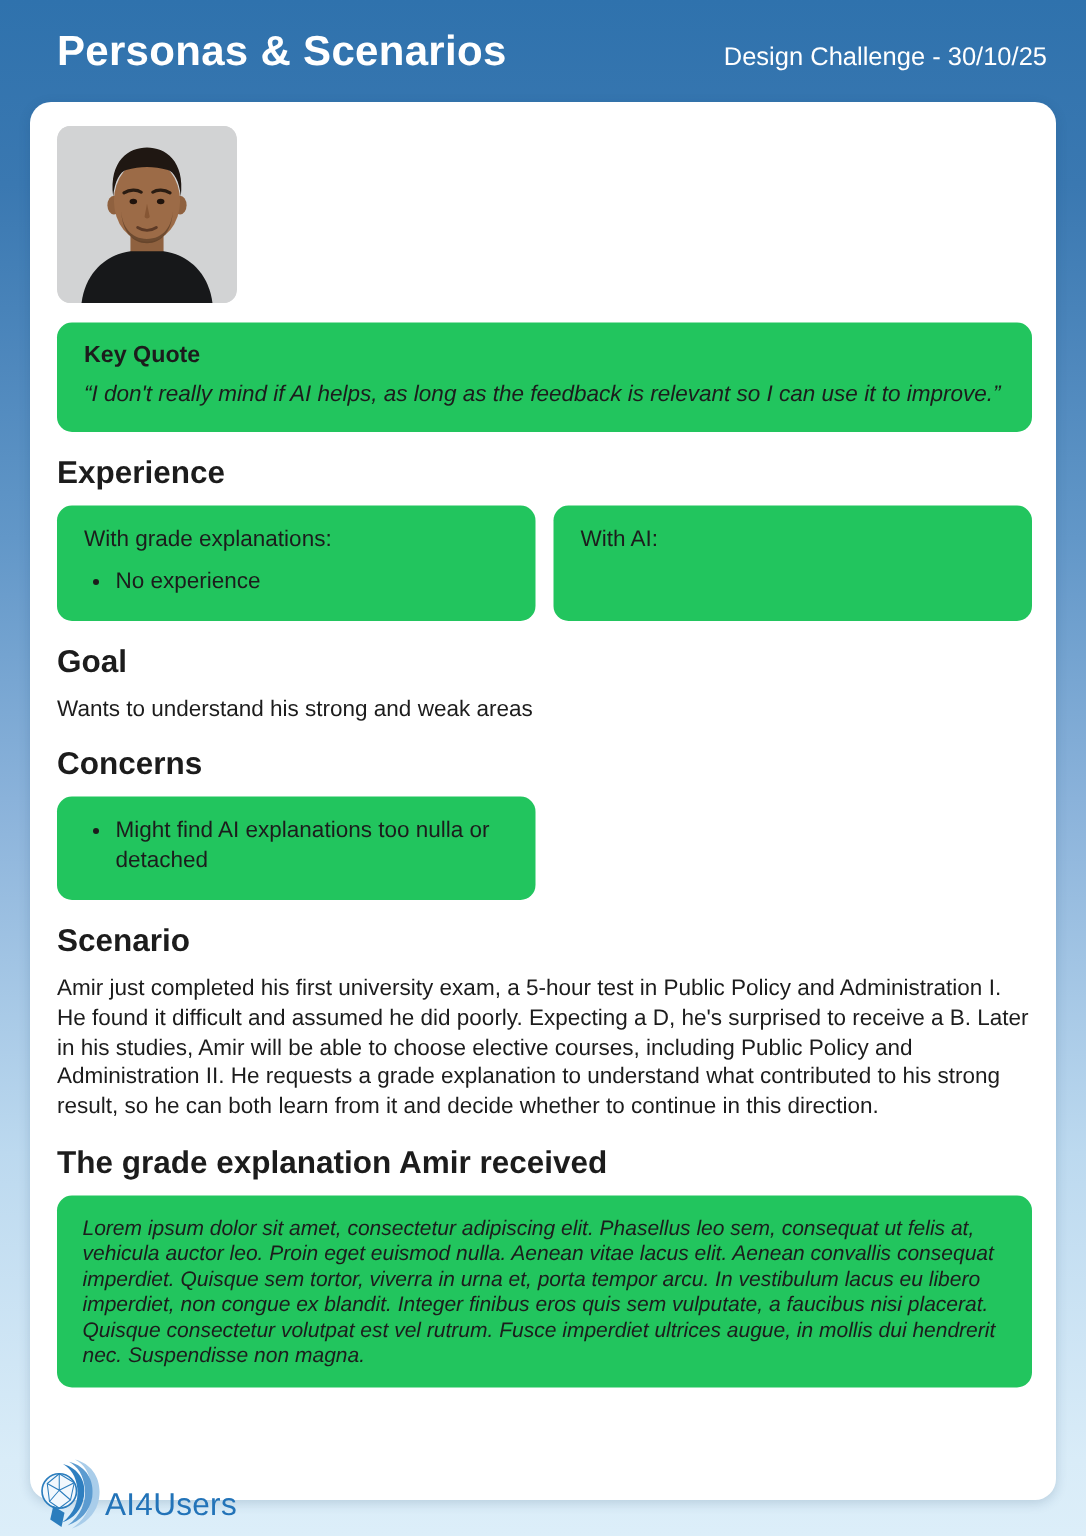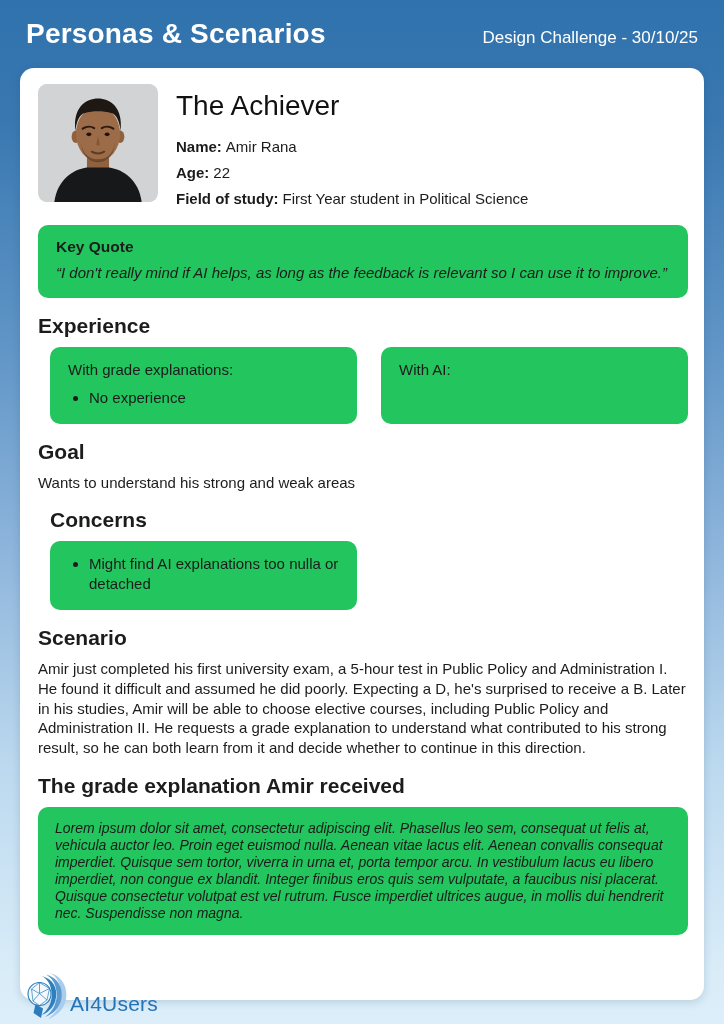--- a/index.html
+++ b/index.html
@@ -12,21 +12,21 @@
   .page{
     position:relative;
     width:724px;height:1024px;
     overflow:hidden;
     background:linear-gradient(180deg,
       #2f72ad 0%, #3a78b1 12%, #6297c8 35%,
       #8ab2da 52%, #bcd9ef 75%, #d9ecf8 95%, #dceef9 100%);
   }
   
   .header{
-    position:absolute;top:0;left:0;right:0;
+    position:absolute;top:0;left:12px;right:0;
     display:flex;justify-content:space-between;align-items:baseline;
     padding:18px 26px 0 26px;
     color:#ffffff;
   }
   .header-title{font-size:28px;font-weight:600;letter-spacing:.2px;}
   .header-subtitle{font-size:17px;font-weight:400;}
   
   .card{
     position:absolute;left:20px;right:20px;top:68px;bottom:24px;
     background:#ffffff;border-radius:14px;
@@ -47,21 +47,21 @@
   .blue-box{
     background:#22c55e;border-radius:10px;
     padding:12px 16px 13px 18px;
     font-size:15px;line-height:1.32;
   }
   .quote-box{margin-top:13px;}
   .quote-heading{font-size:15.5px;font-weight:700;margin:0 0 5px 0;}
   .quote-text{font-style:italic;line-height:1.5;margin:0;}
   .section-heading{font-size:21px;font-weight:700;margin:16px 0 9px 0;}
   .two-col{display:grid;grid-template-columns:1fr 1fr;gap:0 12px;}
-  .col-cell{display:flex;flex-direction:column;margin-left:12px;}
+  .col-cell{display:flex;flex-direction:column;}
   .col-cell .blue-box{flex:1;}
   .box-label{margin:1px 0 0 0;}
   ul.bullets{margin:8px 0 0 0;padding-left:21px;}
   ul.bullets li{margin:0 0 3px 0;}
   .body-text{font-size:15px;line-height:1.32;margin:0;}
   .lorem-box{font-size:14px;line-height:1.22;padding:13px 16px 13px 17px;font-style:italic;}
   .lorem-text{margin:0;}
   
   .footer-logo{
     position:absolute;left:26px;bottom:2px;
@@ -96,32 +96,20 @@
           <ellipse cx="61.5" cy="52" rx="23" ry="28.5" fill="#9c6b47"></ellipse>
           <path d="M38 49 C35 24 49 15 61.5 15 C74 15 88 24 85 49 C84 38 80 31.5 76 30.5 C66 27.8 57 27.8 47 30.5 C43 31.5 39 38 38 49 Z" fill="#1f1712"></path>
           <path d="M45.5 46.5 C49.5 44 54.5 44 57.5 46" stroke="#2a1c12" stroke-width="2.2" fill="none" stroke-linecap="round"></path>
           <path d="M65.5 46 C68.5 44 73.5 44 77.5 46.5" stroke="#2a1c12" stroke-width="2.2" fill="none" stroke-linecap="round"></path>
           <ellipse cx="52" cy="52.5" rx="2.6" ry="1.9" fill="#20130c"></ellipse>
           <ellipse cx="71" cy="52.5" rx="2.6" ry="1.9" fill="#20130c"></ellipse>
           <path d="M61.5 54 L59.8 63 C60.4 64.6 62.8 64.6 63.4 63 Z" fill="#865634"></path>
           <path d="M55 70.5 C59 73 64 73 68 70.5" stroke="#5d3a26" stroke-width="2" fill="none" stroke-linecap="round"></path>
           <path d="M43.5 57 C43.5 73 51.5 81.5 61.5 81.5 C71.5 81.5 79.5 73 79.5 57 C79.5 70 72.5 78.5 61.5 78.5 C50.5 78.5 43.5 70 43.5 57 Z" fill="#2b1b10" opacity="0.4"></path>
         </svg>
-      </div>
-      <div class="info">
-        <h1 class="persona-title">The Achiever</h1>
-        <div class="field">
-          <span class="field-label">Name:</span><span>Amir Rana</span>
-        </div>
-        <div class="field">
-          <span class="field-label">Age:</span><span>22</span>
-        </div>
-        <div class="field">
-          <span class="field-label">Field of study:</span><span>First Year student in Political Science</span>
-        </div>
       </div>
     </div>
 
     <div class="blue-box quote-box">
       <p class="quote-heading">Key Quote</p>
       <p class="quote-text">“I don't really mind if AI helps, as long as the feedback is relevant so I can use it to improve.”</p>
     </div>
 
     <h2 class="section-heading">Experience</h2>
     <div class="two-col">

